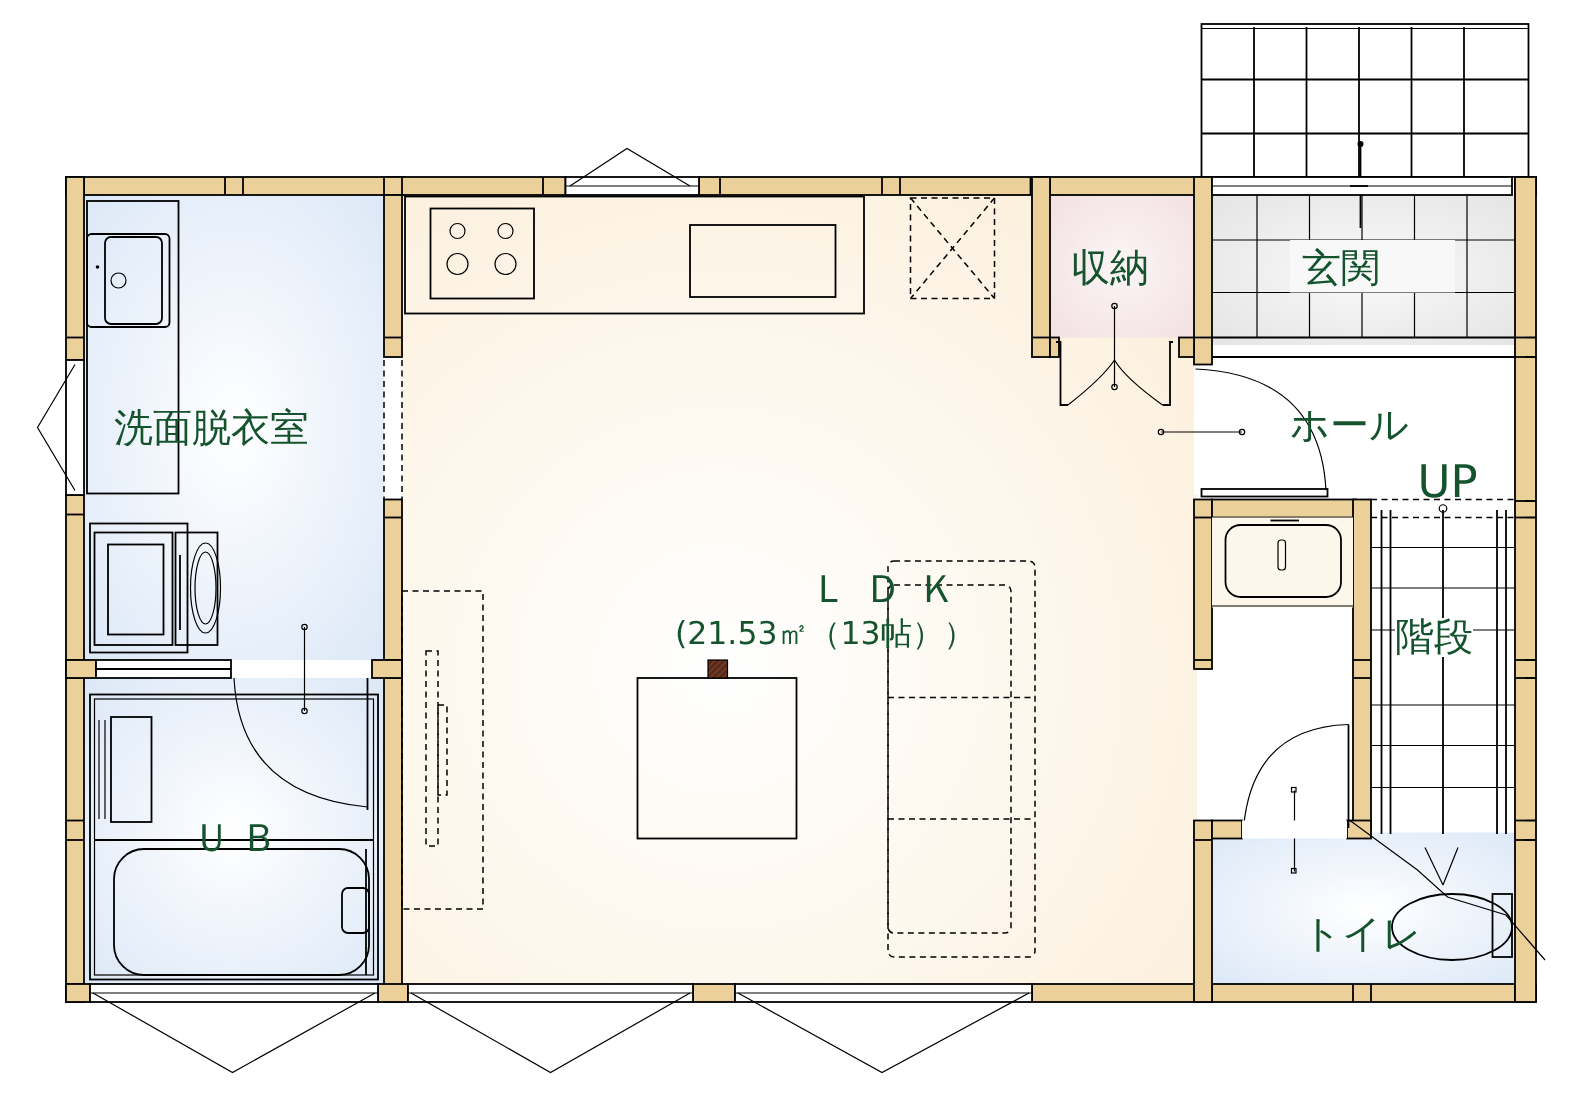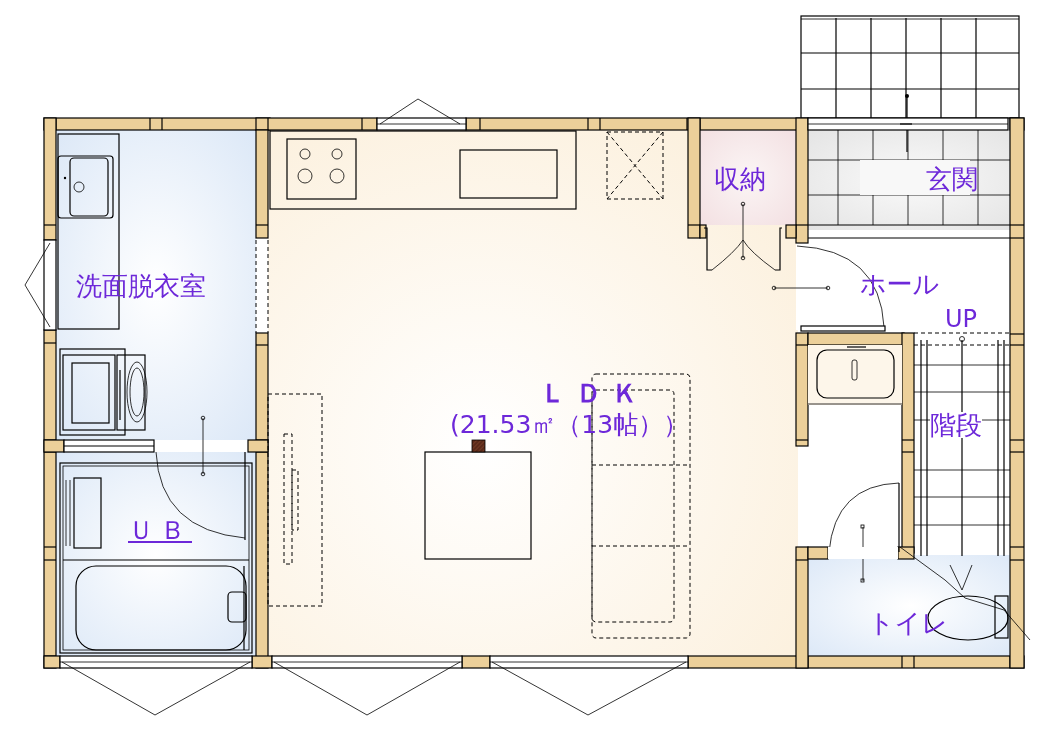--- a/index.html
+++ b/index.html
@@ -3,21 +3,21 @@
 <meta charset="utf-8">
 <style>
   html, body { margin: 0; padding: 0; background: #ffffff; }
   body { width: 1055px; height: 735px; position: relative; overflow: hidden; font-family: "DejaVu Sans", sans-serif; }
   svg { position: absolute; left: 0; top: 0; }
   .wall { fill: #ecd09a; stroke: #000; stroke-width: 1.2; }
   .ln { stroke: #000; stroke-width: 1.2; fill: none; }
   .thin { stroke: #000; stroke-width: 0.8; fill: none; }
   .dash { stroke: #000; stroke-width: 1; fill: none; stroke-dasharray: 4 3; }
   .fix { fill: #fff; stroke: #000; stroke-width: 1.2; }
-  .label { position: absolute; font-family: "DejaVu Sans", sans-serif; color: #6d28d9; white-space: nowrap; line-height: 1; }
+  .label { position: absolute; font-family: "DejaVu Sans", sans-serif; color: #14532d; white-space: nowrap; line-height: 1; }
   .big { font-size: 26px; }
 </style>
 </head>
 <body>
 
 <svg width="1055" height="735" viewBox="0 0 1055 735">
   <defs>
     <radialGradient id="gBlue" cx="50%" cy="50%" r="70%">
       <stop offset="0%" stop-color="#ffffff"></stop>
       <stop offset="100%" stop-color="#dce8f7"></stop>
@@ -290,21 +290,21 @@
     <rect x="828" y="547" width="70" height="12" fill="#ffffff"></rect>
     <ellipse class="ln" cx="968" cy="618" rx="40" ry="22"></ellipse>
     <rect class="ln" x="995" y="596" width="13" height="42"></rect>
     <polyline class="thin" points="900,547 945,580 965,598 1004,610 1030,640"></polyline>
     <line class="thin" x1="950" y1="565" x2="962" y2="590"></line>
     <line class="thin" x1="972" y1="565" x2="962" y2="590"></line>
   </g>
 </svg>
 
 <div class="label big" style="left:76px; top:273px;">洗面脱衣室</div>
-<div class="label big" style="left:128px; top:517px; letter-spacing:6px;text-decoration:underline;">ＵＢ</div>
-<div class="label big" style="left:540px; top:380px; letter-spacing:10px;font-weight:bold;">ＬＤＫ</div>
-<div class="label big" style="left:450px; top:412px; font-size:25px;">(21.53㎡（13帖））</div>
+<div class="label big" style="left:128px; top:546px; letter-spacing:6px;">ＵＢ</div>
+<div class="label big" style="left:540px; top:380px; letter-spacing:10px;">ＬＤＫ</div>
+<div class="label big" style="left:450px; top:412px; font-size:21px;">(21.53㎡（13帖））</div>
 <div class="label big" style="left:714px; top:166px;">収納</div>
-<div class="label big" style="left:926px; top:166px;">玄関</div>
+<div class="label big" style="left:868px; top:166px;">玄関</div>
 <div class="label big" style="left:860px; top:271px;text-align:right;">ホール</div>
-<div class="label" style="left:945px; top:307px; font-size:24px;">UP</div>
+<div class="label" style="left:945px; top:307px; font-size:30px;">UP</div>
 <div class="label big" style="left:930px; top:412px; background:#fff;">階段</div>
 <div class="label big" style="left:868px; top:610px;">トイレ</div>
 
 </body></html>

